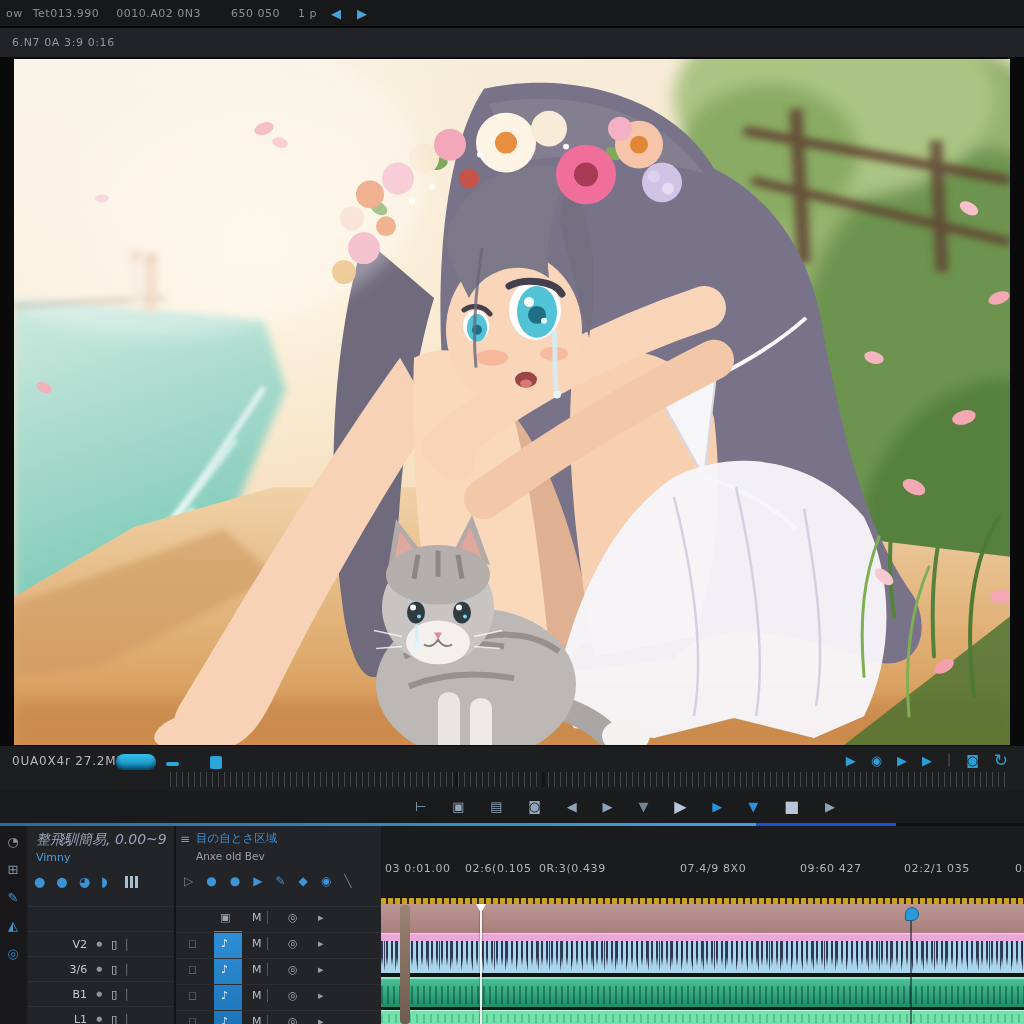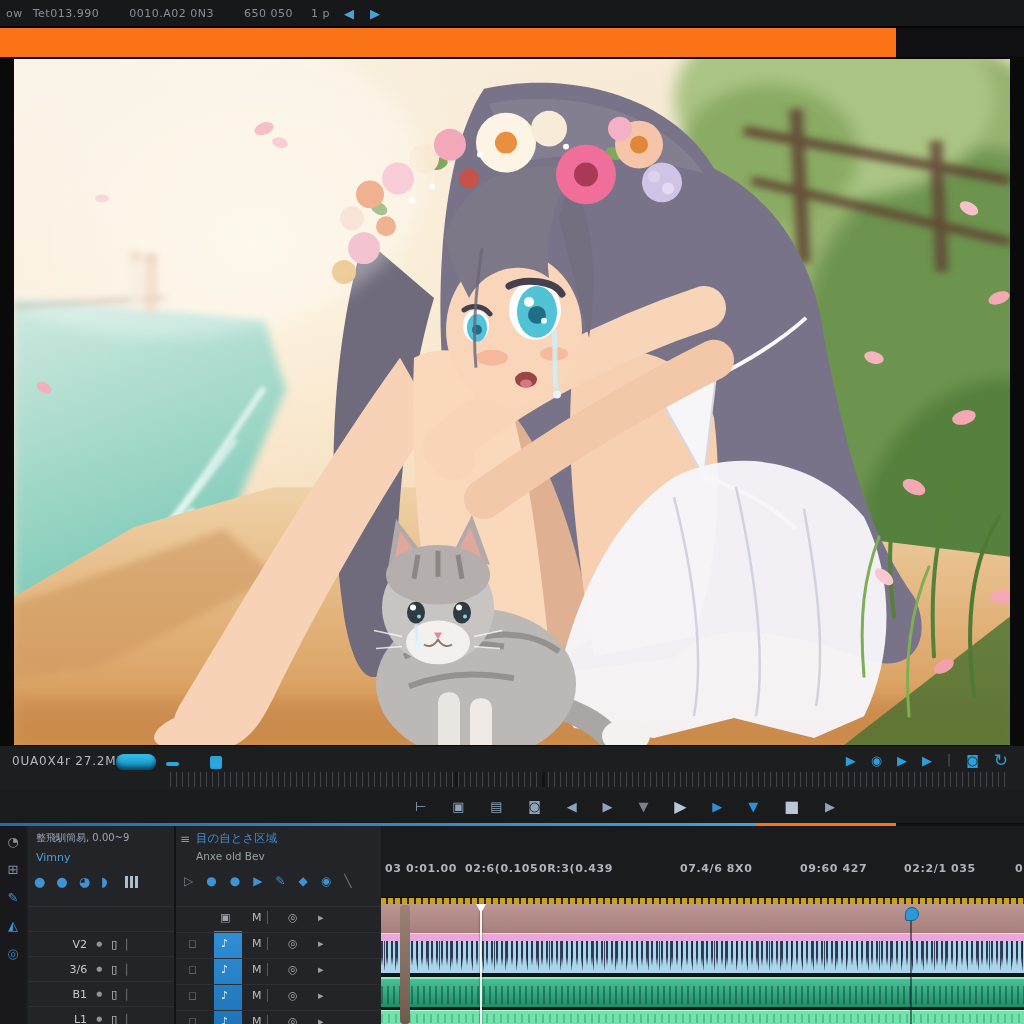--- a/index.html
+++ b/index.html
@@ -1,22 +1,22 @@
 <!DOCTYPE html>
 <html><head>
 <meta charset="utf-8">
 <style>
   html,body{margin:0;padding:0;background:#101012;width:1024px;height:1024px;overflow:hidden;
     font-family:"DejaVu Sans","Liberation Sans",sans-serif;}
-  .stage{position:absolute;left:0;top:0;width:896px;height:1024px;background:#f97316;}
+  .stage{position:absolute;left:0;top:0;width:896px;height:1024px;background:#1d4ed8;}
   
   .menubar{position:absolute;left:0;top:0;width:1024px;height:28px;background:#17181a;
     border-bottom:2px solid #050506;display:flex;align-items:center;padding-left:6px;box-sizing:border-box;}
   .mi{color:#8a8f96;font-size:11px;letter-spacing:.5px;white-space:nowrap;}
-  .mi.m0{margin-right:10px}.mi.m1{margin-right:0}.mi.m2{margin-right:30px}
+  .mi.m0{margin-right:10px}.mi.m1{margin-right:0}.mi.m2{margin-right:17px}
   .mi.m3{margin-right:30px}.mi.m4{margin-right:18px}.mi.m5{margin-right:14px}
   .navarrow{color:#4aa3d8;font-size:13px;margin-right:16px;cursor:pointer;}
   
   .header2{position:absolute;left:0;top:28px;width:1024px;height:29px;background:#222326;
     display:flex;align-items:center;}
   .header2 span{color:#90969e;font-size:11px;margin-left:12px;letter-spacing:.6px;}
   
   .monitor{position:absolute;left:0;top:57px;width:1024px;height:689px;background:#0a0a0b;}
   .art{position:absolute;left:14px;top:2px;width:996px;height:686px;display:block;background:#f6ead7;}
   
@@ -45,21 +45,21 @@
   
   .timeline{position:absolute;left:0;top:826px;width:1024px;height:198px;background:#1d1e20;}
   .toolcol{position:absolute;left:0;top:0;width:26px;height:198px;background:#19191b;
     display:flex;flex-direction:column;align-items:center;padding-top:8px;box-sizing:border-box;gap:13px;}
   .toolcol span{font-size:13px;cursor:pointer;}
   .tool0{color:#8a8f96}.tool1{color:#7a92a8}.tool2{color:#3d93d4}.tool3{color:#3d93d4}.tool4{color:#2f86c8}
   .panel{position:absolute;top:0;bottom:0;background:#232427;}
   .panel1{left:28px;width:146px;}
   .panel2{left:176px;width:205px;}
   .pgap{position:absolute;left:174px;top:0;bottom:0;width:2px;background:#121315;}
-  .p-title{position:absolute;left:8px;top:5px;color:#9aa4b8;font-size:10px;white-space:nowrap;overflow:hidden;max-width:138px;}
+  .p-title{position:absolute;left:8px;top:5px;color:#9aa4b8;font-size:14px;white-space:nowrap;overflow:hidden;max-width:138px;font-style:italic;}
   .p-sub{position:absolute;left:8px;top:25px;color:#4a9fd8;font-size:11px;}
   .p1icons{position:absolute;left:6px;top:48px;display:flex;align-items:center;gap:11px;}
   .p1icons span{color:#3d93d4;font-size:13px;cursor:pointer;}
   .pausebars{display:inline-flex;gap:2px;margin-left:6px;}
   .pausebars i{width:3px;height:12px;background:#a8c0d0;display:block;}
   .p2menu{position:absolute;left:4px;top:6px;color:#8a9aa8;font-size:12px;cursor:pointer;}
   .p2-title{position:absolute;left:20px;top:5px;color:#3f8fd8;font-size:11.5px;white-space:nowrap;overflow:hidden;max-width:180px;}
   .p2-sub{position:absolute;left:20px;top:24px;color:#98a0a8;font-size:10.5px;}
   .p2icons{position:absolute;left:8px;top:48px;display:flex;align-items:center;gap:13px;}
   .p2icons span{color:#3d93d4;font-size:12px;cursor:pointer;}
@@ -78,21 +78,21 @@
   .p2row span{position:absolute;top:4px;font-size:11px;}
   .shield{left:12px;color:#6a7280;font-size:10px;cursor:pointer;}
   .notecell{left:45px;color:#eaf4fc;font-size:11px;cursor:pointer;}
   .boxcell{left:44px;color:#9aa2aa;cursor:pointer;}
   .mcol{left:76px;color:#b8bcc2;letter-spacing:1px;cursor:pointer;border-right:1px solid #55585c;padding-right:4px;}
   .scol{left:112px;color:#aab0b6;cursor:pointer;}
   .spkcol{left:142px;color:#9aa0a6;font-size:9px;cursor:pointer;}
   
   .clips{position:absolute;left:381px;right:0;top:0;bottom:0;background:#1a1b1d;}
   .rulerlabels{position:absolute;left:0;right:0;top:36px;height:18px;}
-  .rl{position:absolute;color:#b0b4bc;font-size:11px;letter-spacing:.6px;white-space:nowrap;cursor:pointer;font-weight:bold;}
+  .rl{position:absolute;color:#b0b4bc;font-size:11px;letter-spacing:.6px;white-space:nowrap;cursor:pointer;}
   .dashstrip{position:absolute;left:0;right:0;top:71px;height:7px;border-top:1px solid #0a0a0a;
     background:repeating-linear-gradient(90deg,#caa21f 0 5px,#2e2508 5px 7px);}
   .band{position:absolute;left:0;right:0;}
   .b-mauve{top:78px;height:29px;background:linear-gradient(180deg,#bb9693,#a87f7c);border-bottom:1px solid #8d6f6c;}
   .b-magenta{top:107px;height:8px;background:#eba6dc;border-top:1px solid #f6cdee;}
   .b-wave{top:115px;height:32px;background:#a9d4e9;}
   .b-wave::before{content:"";position:absolute;inset:0;
     background:repeating-linear-gradient(90deg,rgba(26,32,58,.88) 0 2px,transparent 2px 5px);
     -webkit-mask-image:linear-gradient(180deg,#000 0 50%,transparent 78%);
     mask-image:linear-gradient(180deg,#000 0 50%,transparent 78%);}
@@ -127,20 +127,23 @@
     <span class="mi m0">ow</span>
     <span class="mi m1">Tet</span>
     <span class="mi m2">013.990</span>
     <span class="mi m3">0010.A02 0N3</span>
     <span class="mi m4">650 050</span>
     <span class="mi m5">1 p</span>
     <span class="navarrow">◀</span>
     <span class="navarrow">▶</span>
   </div>
 
+  <div class="header2">
+    <span>6.N7 0A 3:9 0:16</span>
+  </div>
 
   <div class="monitor">
     <svg class="art" viewBox="0 0 996 689" preserveAspectRatio="none">
       <defs>
         <filter id="b8" x="-30%" y="-30%" width="160%" height="160%">
             <feGaussianBlur stdDeviation="8"></feGaussianBlur>
           </filter>
         <filter id="b4" x="-30%" y="-30%" width="160%" height="160%">
             <feGaussianBlur stdDeviation="4"></feGaussianBlur>
           </filter>
@@ -498,21 +501,21 @@
           <span class="spkcol">▸</span>
         </div>
       </div>
     </div>
 
     <div class="clips">
       <div class="rulerlabels">
         <span class="rl" style="left:4px">03 0:01.00</span>
         <span class="rl" style="left:84px">02:6(0.105</span>
         <span class="rl" style="left:158px">0R:3(0.439</span>
-        <span class="rl" style="left:299px">07.4/6 8X0</span>
+        <span class="rl" style="left:299px">07.4/9 8X0</span>
         <span class="rl" style="left:419px">09:60 427</span>
         <span class="rl" style="left:523px">02:2/1 035</span>
         <span class="rl" style="left:634px">0.1</span>
       </div>
       <div class="dashstrip"></div>
       <div class="band b-mauve"></div>
       <div class="band b-magenta"></div>
       <div class="band b-wave"></div>
       <div class="band b-gap"></div>
       <div class="band b-teal"></div>

